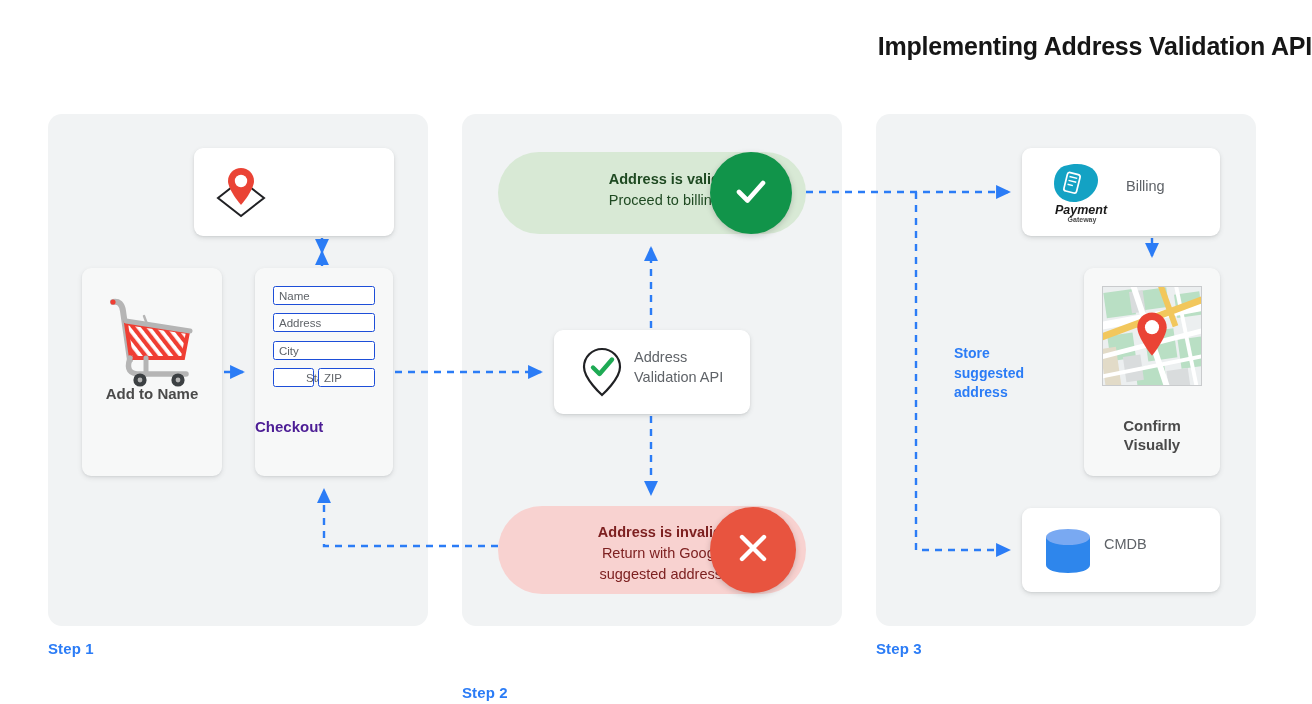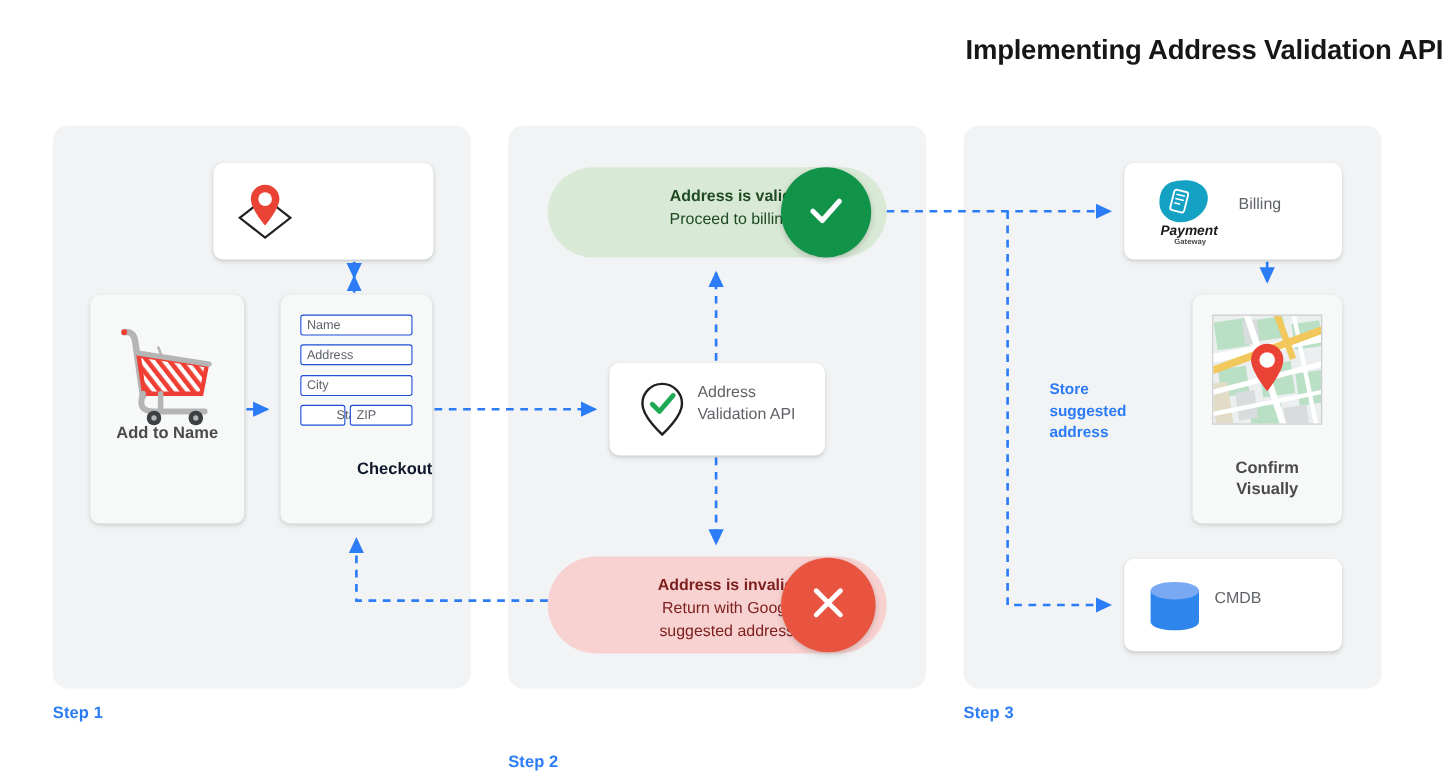--- a/index.html
+++ b/index.html
@@ -81,22 +81,22 @@
     padding-left:5px;
     line-height:19px;height:19px;
     box-sizing:border-box;
   }
   #f-name{left:18px;top:18px;width:102px;}
   #f-addr{left:18px;top:45px;width:102px;}
   #f-city{left:18px;top:73px;width:102px;}
   #f-state{left:18px;top:100px;width:41px;padding-left:32px;}
   #f-zip{left:63px;top:100px;width:57px;}
   #checkout .cap{
-    position:absolute;left:0;top:150px;width:138px;text-align:right;
-    font-size:15px;font-weight:bold;color:#0f172a;
+    position:absolute;left:0;top:150px;width:138px;text-align:left;
+    font-size:15px;font-weight:bold;color:#4c1d95;
   }
 
   
   .pill{position:absolute;border-radius:46px;}
   #validpill{left:498px;top:152px;width:308px;height:82px;background:#d8e9d5;}
   #invalidpill{left:498px;top:506px;width:308px;height:88px;background:#f8d2d0;}
   #validpill .ptxt{
     position:absolute;left:18px;top:17px;width:208px;text-align:right;
     font-size:14.5px;color:#1f4a22;line-height:21px;
   }

